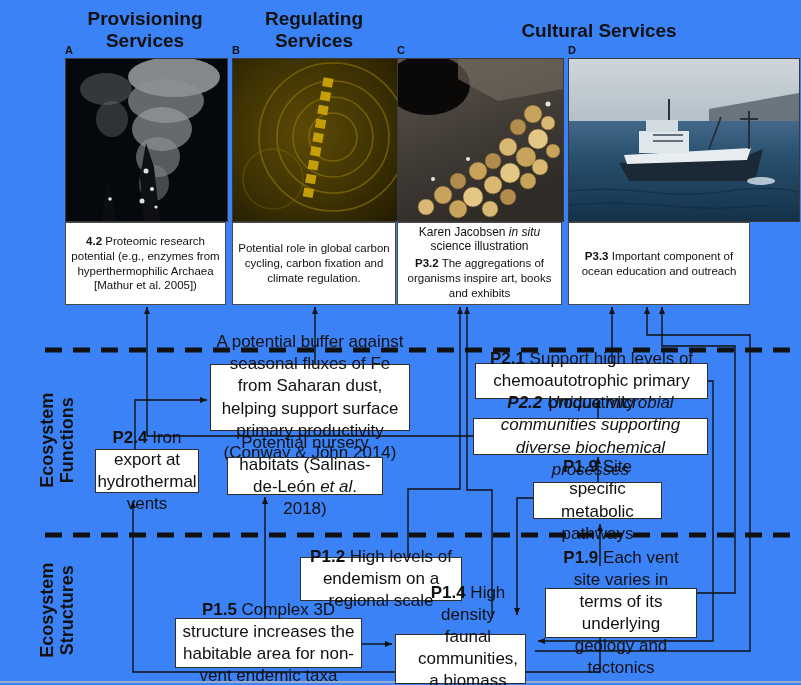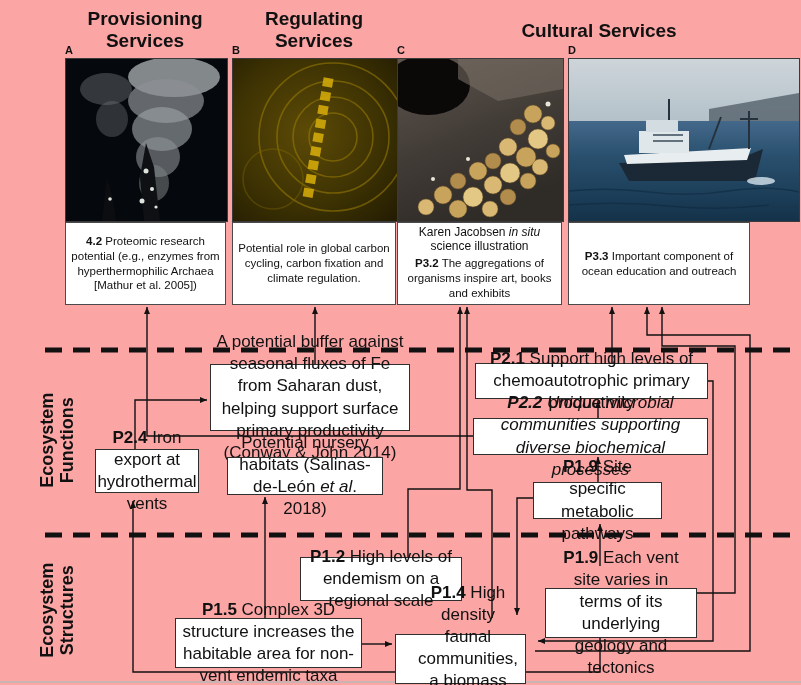--- a/index.html
+++ b/index.html
@@ -1,16 +1,16 @@
 <!DOCTYPE html>
 <html><head>
 <meta charset="utf-8">
 <style>
   html,body{margin:0;padding:0;background:#fbfbfb;}
-  #fig{position:relative;width:801px;height:685px;font-family:"Liberation Sans",sans-serif;color:#111;background:#fca5a5;overflow:hidden;}
+  #fig{position:relative;width:801px;height:685px;font-family:"Liberation Sans",sans-serif;color:#111;background:#3b82f6;overflow:hidden;}
   #connectors{position:absolute;left:0;top:0;z-index:1;}
   .hdr{position:absolute;font-weight:bold;font-size:19px;text-align:center;line-height:1.15;z-index:2;}
   #hProv{left:60px;top:8px;width:170px;}
   #hReg{left:230px;top:8px;width:168px;}
   #hCult{left:400px;top:20px;width:398px;}
   .pletter{position:absolute;top:44px;font-size:11px;font-weight:bold;z-index:2;}
   .panel{position:absolute;top:58px;height:162px;border:1px solid #3a3a3a;overflow:hidden;z-index:2;background:#222;}
   #pA{left:65px;width:161px;} #pB{left:232px;width:164px;}
   #pC{left:397px;width:165px;} #pD{left:568px;width:230px;}
   .sbox{position:absolute;top:222px;height:83px;background:#fff;border:1.5px solid #4a4a4a;

